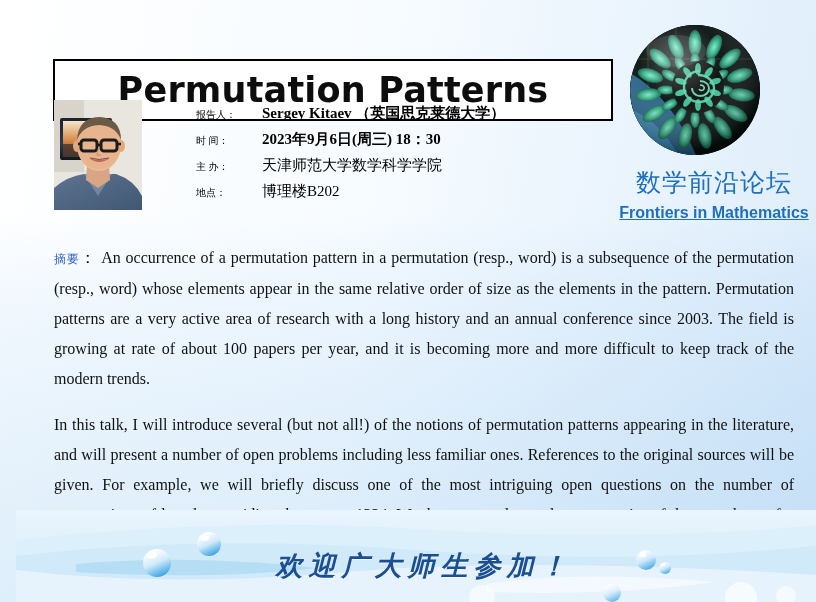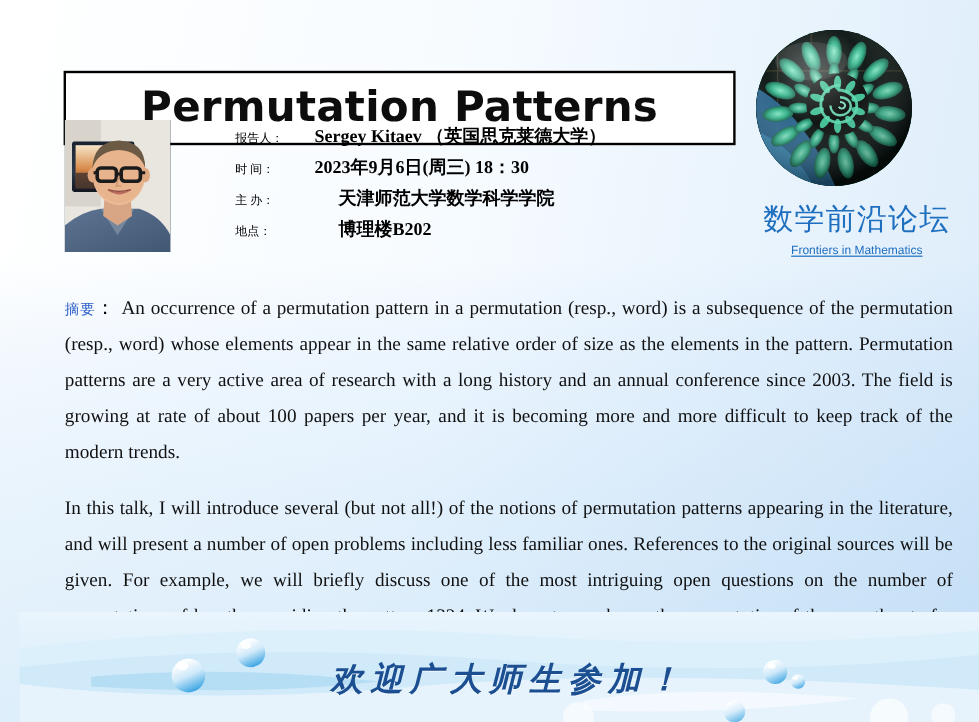--- a/index.html
+++ b/index.html
@@ -44,21 +44,21 @@
     font-family:"Liberation Serif",serif;
   }
   .info-row{display:flex;align-items:baseline;height:26px;}
   .info-label{
     width:66px;flex:0 0 66px;
     font-size:10px;color:#000;font-weight:400;
   }
   .info-value{
     font-size:15px;color:#000;font-weight:700;white-space:nowrap;
   }
-  .info-value.cn{font-weight:700;margin-left:20px;}
+  .info-value.cn{font-weight:400;}
 
   
   .logo-wrap{position:absolute;left:630px;top:25px;width:140px;height:130px;}
   .logo-disc{
     width:130px;height:130px;border-radius:50%;
     background:radial-gradient(circle at 62% 40%,#0a0f0c 0%,#0b1512 18%,#12392f 33%,#1d6b55 46%,#2a9a72 56%,#35b48a 64%,#2f9fa8 76%,#2a7fae 88%,#1d5f8e 100%);
     position:relative;overflow:hidden;
     box-shadow:0 0 0 1px #0a1a18 inset;
   }
   .logo-disc svg{position:absolute;inset:0;width:130px;height:130px;}
@@ -66,21 +66,21 @@
     position:absolute;left:616px;top:170px;width:196px;
     text-align:center;
     font-family:"DejaVu Sans","Liberation Sans",sans-serif;
     font-size:25px;color:#1f6fbf;letter-spacing:1px;line-height:1.05;
     white-space:nowrap;
   }
   .brand-en{
     position:absolute;left:616px;top:204px;width:196px;
     text-align:center;
     font-family:"Liberation Sans",sans-serif;
-    font-size:10px;font-weight:400;color:#1f6fbf;
+    font-size:16px;font-weight:700;color:#1f6fbf;
     text-decoration:underline;white-space:nowrap;
   }
 
   
   .abstract{
     position:absolute;left:54px;top:243px;width:740px;
   }
   .abs-label{color:#2a5cc8;font-size:12px;font-weight:400;}
   .abs-colon{color:#000;}
   .abs-p{

